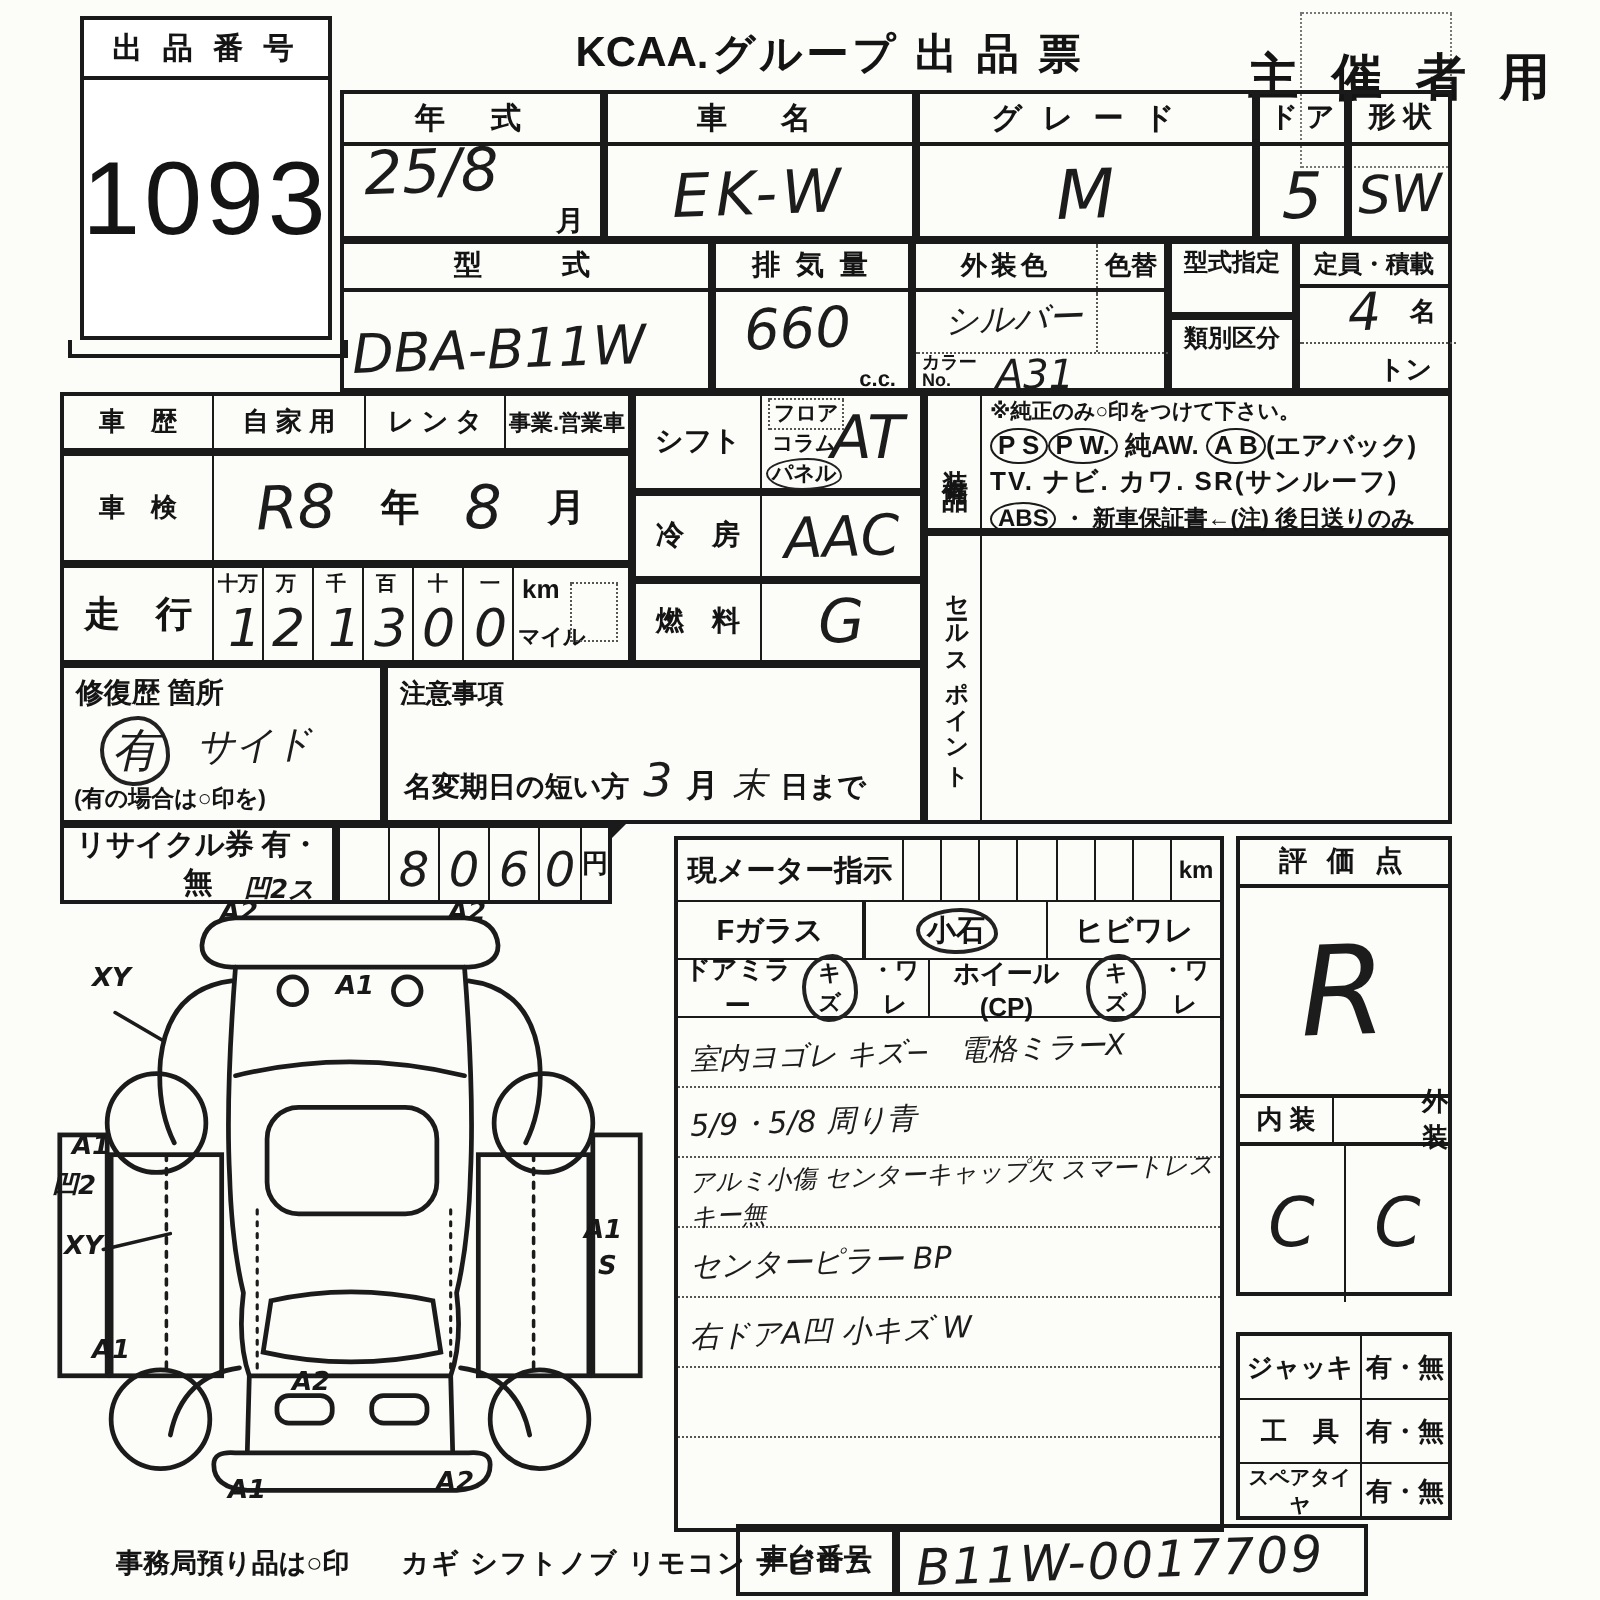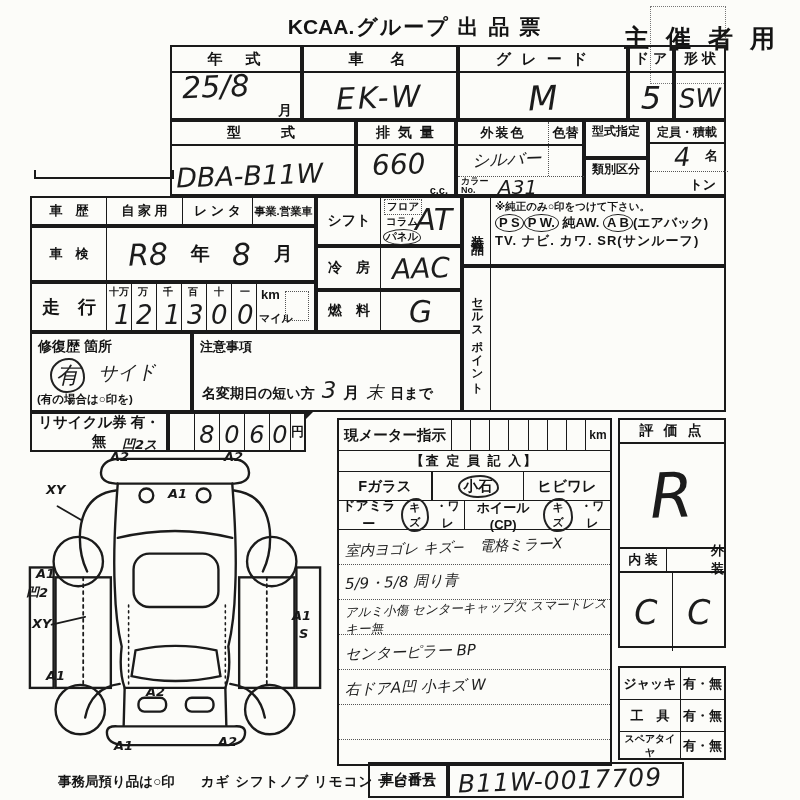--- a/index.html
+++ b/index.html
@@ -18,20 +18,24 @@
   .hdrstrip{border-bottom:2.2px solid #1a1a1a;font-weight:bold;display:flex;align-items:center;justify-content:center;}
   .cellline{border-right:1.6px solid #1a1a1a;}
   svg{display:block;}
   .anno{position:absolute;font-family:"DejaVu Sans",sans-serif;font-style:italic;font-weight:bold;font-size:13px;color:#181818;}
 </style>
 </head>
 <body>
 
 <div id="sheet">
 
+  <div class="abs bx" style="left:40px;top:8px;width:126px;height:162px;background:#fff;">
+    <div class="hdrstrip" style="height:28px;font-size:15px;letter-spacing:3px;">出 品 番 号</div>
+    <div class="ctr" style="height:120px;font-size:52px;letter-spacing:2px;">1093</div>
+  </div>
   <div class="abs" style="left:34px;top:170px;width:140px;height:9px;border-left:2.2px solid #1a1a1a;border-right:2.2px solid #1a1a1a;border-bottom:2.2px solid #1a1a1a;"></div>
 
   <div class="abs ctr" style="left:255px;top:12px;width:320px;height:30px;font-size:21px;font-weight:bold;">
     <span style="letter-spacing:0;">KCAA</span>
       <span style="letter-spacing:2px;">.グループ 出 品 票</span>
   </div>
 
   <div class="abs dotted" style="left:650px;top:6px;width:76px;height:78px;border-color:#777;"></div>
   <div class="abs" style="left:606px;top:22px;width:192px;height:30px;font-size:25px;font-weight:bold;letter-spacing:5px;text-align:center;">主 催 者 用</div>
 
@@ -223,20 +227,23 @@
   </div>
 
   <div class="abs bx" style="left:462px;top:196px;width:264px;height:70px;display:flex;">
     <div class="ctr lbl cellline vert" style="width:26px;font-size:13px;letter-spacing:4px;">装備品</div>
     <div style="flex:1;padding:2px 4px;line-height:1.25;">
       <div class="lbl" style="font-size:10.5px;">※純正のみ○印をつけて下さい。</div>
       <div style="font-size:13px;font-weight:bold;margin-top:1px;">
         <span class="oval-p">P S</span><span class="oval-p">P W.</span> <span>純AW.</span> <span class="oval-p">A B</span><span>(エアバック)</span>
       </div>
       <div class="lbl" style="font-size:13px;letter-spacing:1px;margin-top:1px;">TV. ナビ. カワ. SR(サンルーフ)</div>
+      <div style="font-size:11.5px;font-weight:bold;margin-top:1px;">
+        <span class="oval-p" style="font-size:12px;">ABS</span> <span>・ 新車保証書←(注) 後日送りのみ</span>
+      </div>
     </div>
   </div>
 
   <div class="abs bx" style="left:462px;top:266px;width:264px;height:146px;display:flex;">
     <div class="ctr lbl cellline vert" style="width:26px;font-size:11.5px;letter-spacing:1px;">セールスポイント</div>
     <div style="flex:1;"></div>
   </div>
 
   <div class="abs" style="left:22px;top:436px;width:306px;height:334px;">
     <svg viewBox="0 0 310 332" width="306" height="334">
@@ -312,21 +319,20 @@
           <div class="cellline" style="flex:1;"></div>
         <div class="cellline" style="flex:1;"></div>
           <div class="cellline" style="flex:1;"></div>
         <div class="cellline" style="flex:1;"></div>
           <div class="cellline" style="flex:1;"></div>
         <div class="cellline" style="flex:1;"></div>
         <div class="ctr lbl" style="width:24px;font-size:12px;">km</div>
       </div>
     </div>
 
-    <div class="ctr lbl" style="height:20px;font-size:13px;letter-spacing:2px;border-bottom:1.8px solid #1a1a1a;">【査 定 員 記 入】</div>
 
     <div style="display:flex;height:28px;border-bottom:1.8px solid #1a1a1a;">
       <div class="ctr lbl" style="width:92px;font-size:14.5px;border-right:2px solid #1a1a1a;">Fガラス</div>
       <div class="ctr" style="width:90px;border-right:1.8px solid #1a1a1a;">
           <span class="oval lbl" style="font-size:14.5px;">小石</span>
         </div>
       <div class="ctr lbl" style="flex:1;font-size:14.5px;">ヒビワレ</div>
     </div>
 
     <div style="display:flex;height:28px;border-bottom:1.8px solid #1a1a1a;">

